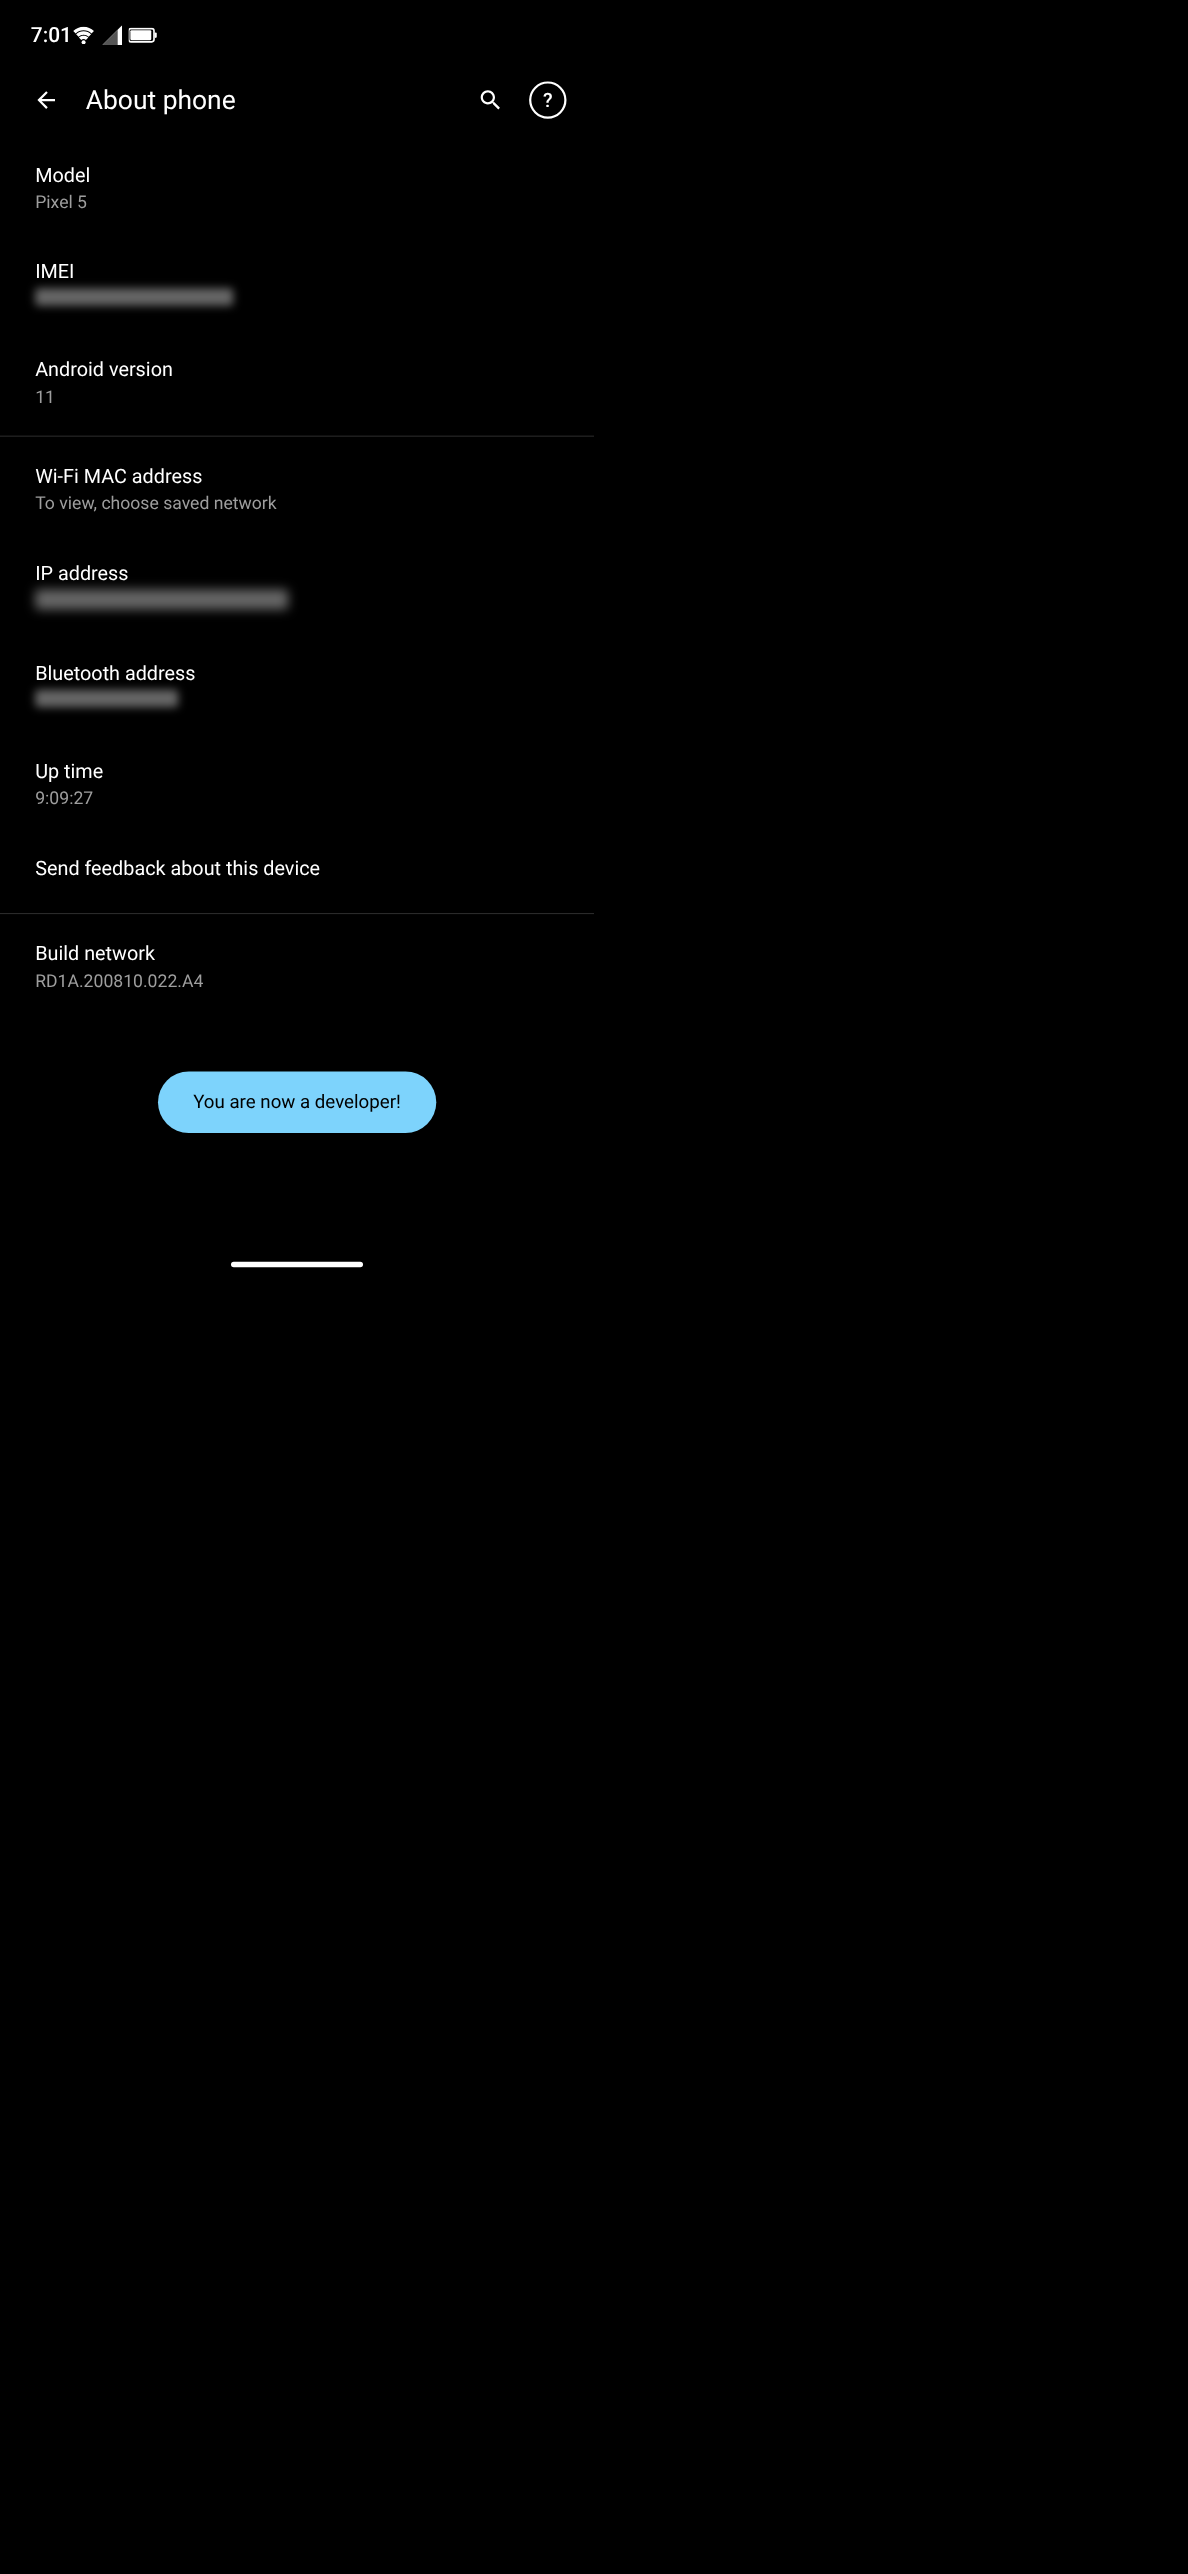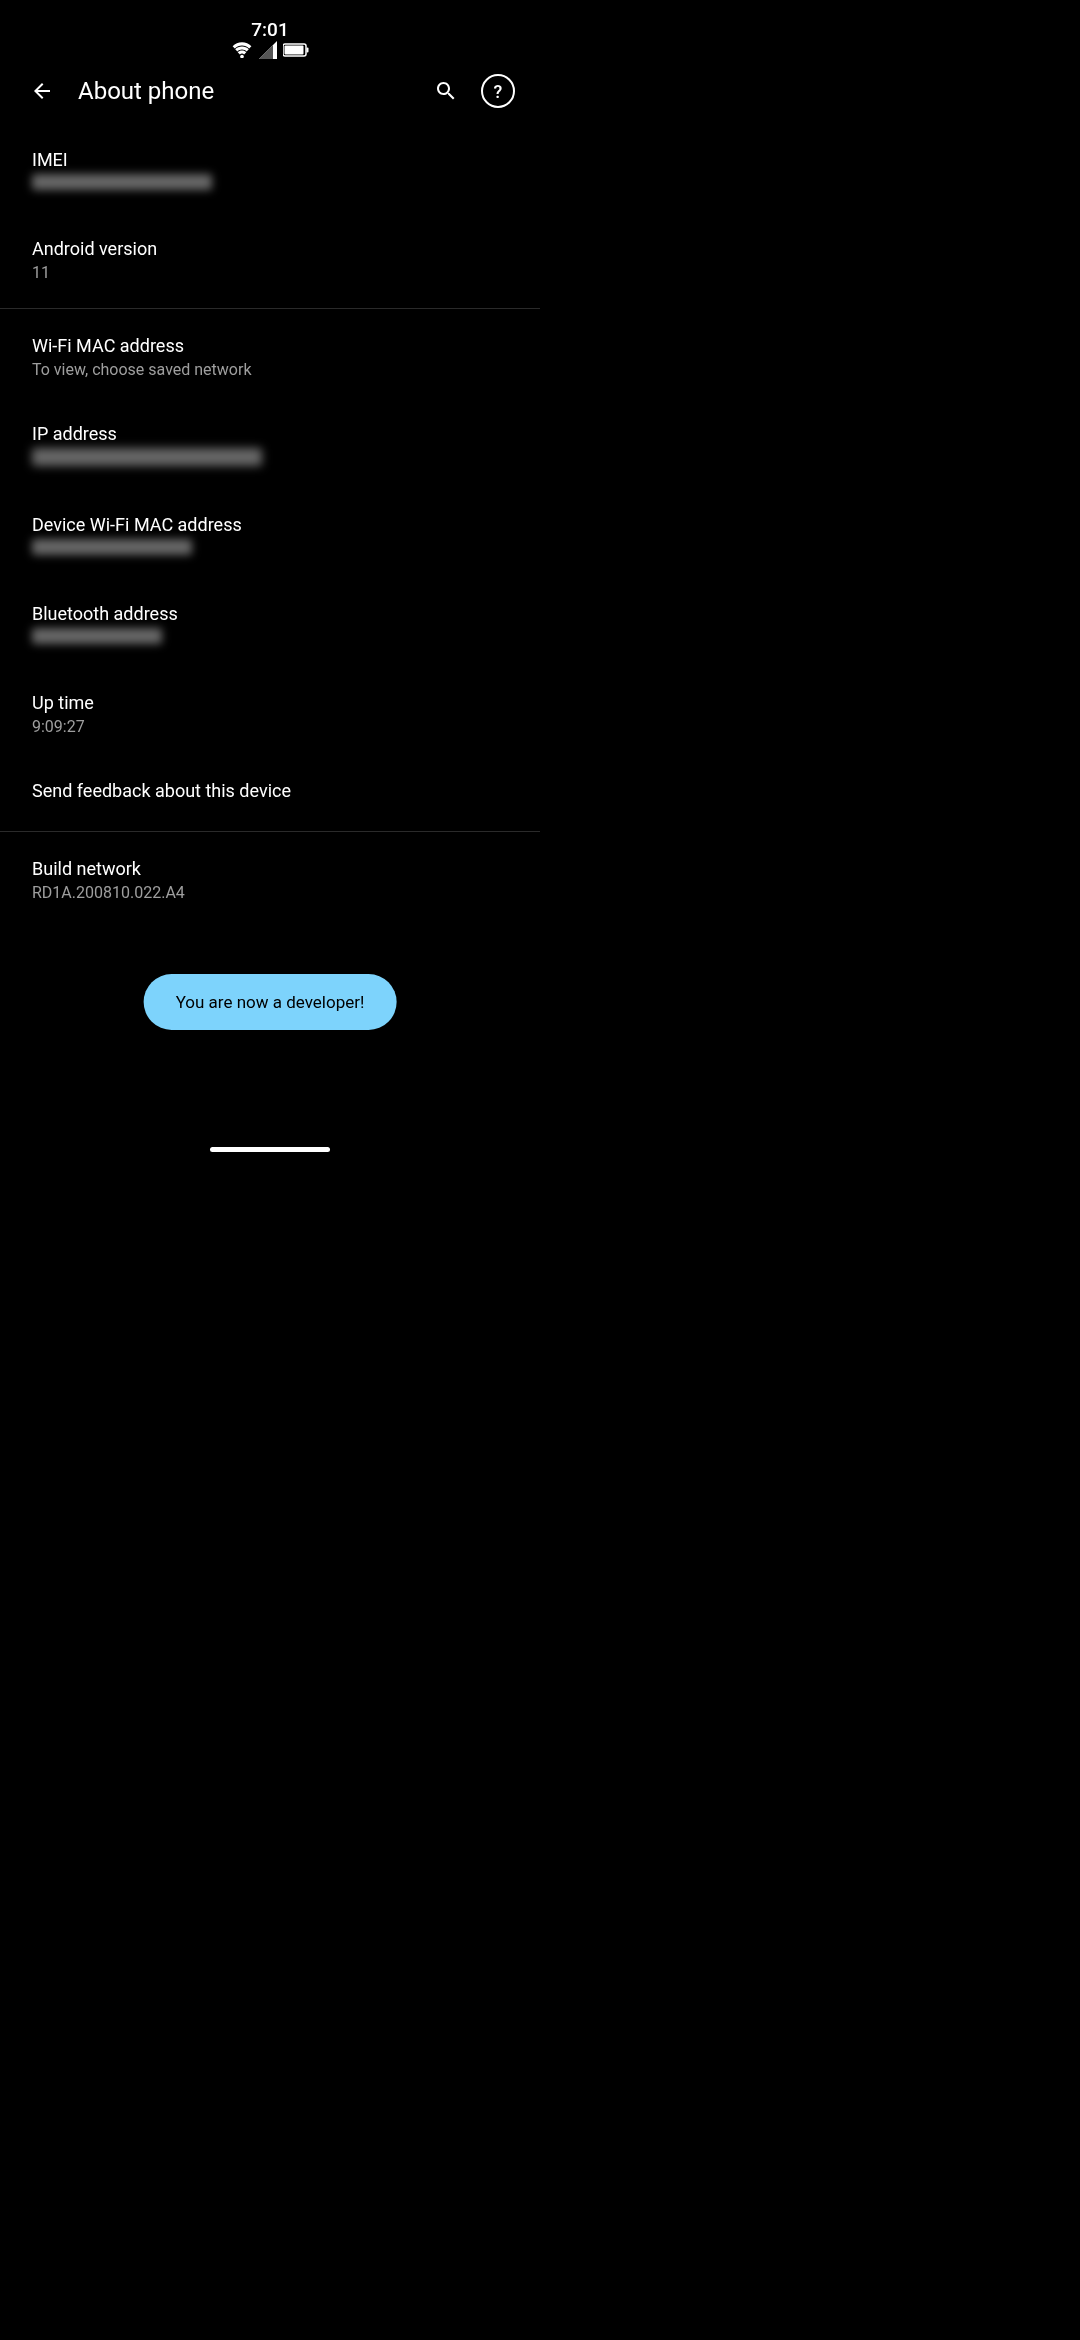--- a/index.html
+++ b/index.html
@@ -13,21 +13,20 @@
       position: relative;
       overflow-x: hidden;
     }
 
     
     .status-bar {
       display: flex;
       align-items: center;
       padding: 18px 28px 10px 28px;
       height: 55px;
-      flex-direction: column;
     }
     .status-time {
       font-size: 19px;
       font-weight: 500;
       color: #fff;
     }
     .status-icons {
       display: flex;
       align-items: center;
       gap: 6px;
@@ -186,20 +185,24 @@
     </div>
     <div class="action-btn">
       <div class="help-circle">?</div>
     </div>
   </div>
 </div>
 
 <div class="content">
 
   <div>
+    <div class="info-item">
+      <div class="info-label">Model</div>
+      <div class="info-value">Pixel 5</div>
+    </div>
 
     <div class="info-item">
       <div class="info-label">IMEI</div>
       <div class="info-value">
         <span style="display:inline-block;width:180px;height:16px;background:#666;border-radius:3px;filter:blur(4px);"></span>
       </div>
     </div>
 
     <div class="info-item">
       <div class="info-label">Android version</div>
@@ -215,26 +218,20 @@
       <div class="info-value">To view, choose saved network</div>
     </div>
 
     <div class="info-item">
       <div class="info-label">IP address</div>
       <div class="info-value">
         <span style="display:inline-block;width:230px;height:18px;background:#666;border-radius:3px;filter:blur(5px);"></span>
       </div>
     </div>
 
-    <div class="info-item">
-      <div class="info-label">Device Wi-Fi MAC address</div>
-      <div class="info-value">
-        <span style="display:inline-block;width:160px;height:16px;background:#666;border-radius:3px;filter:blur(4px);"></span>
-      </div>
-    </div>
 
     <div class="info-item">
       <div class="info-label">Bluetooth address</div>
       <div class="info-value">
         <span style="display:inline-block;width:130px;height:16px;background:#666;border-radius:3px;filter:blur(4px);"></span>
       </div>
     </div>
 
     <div class="info-item">
       <div class="info-label">Up time</div>

